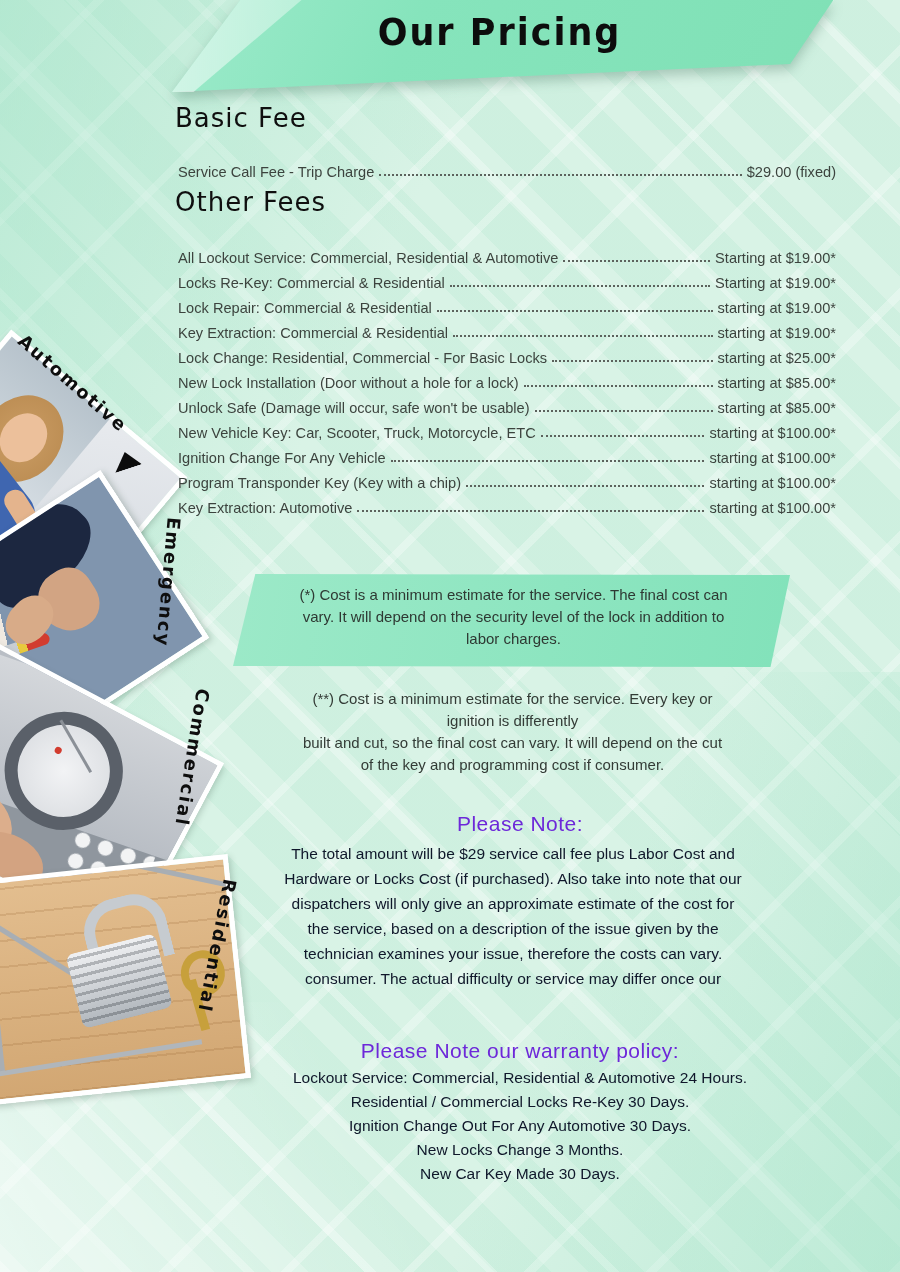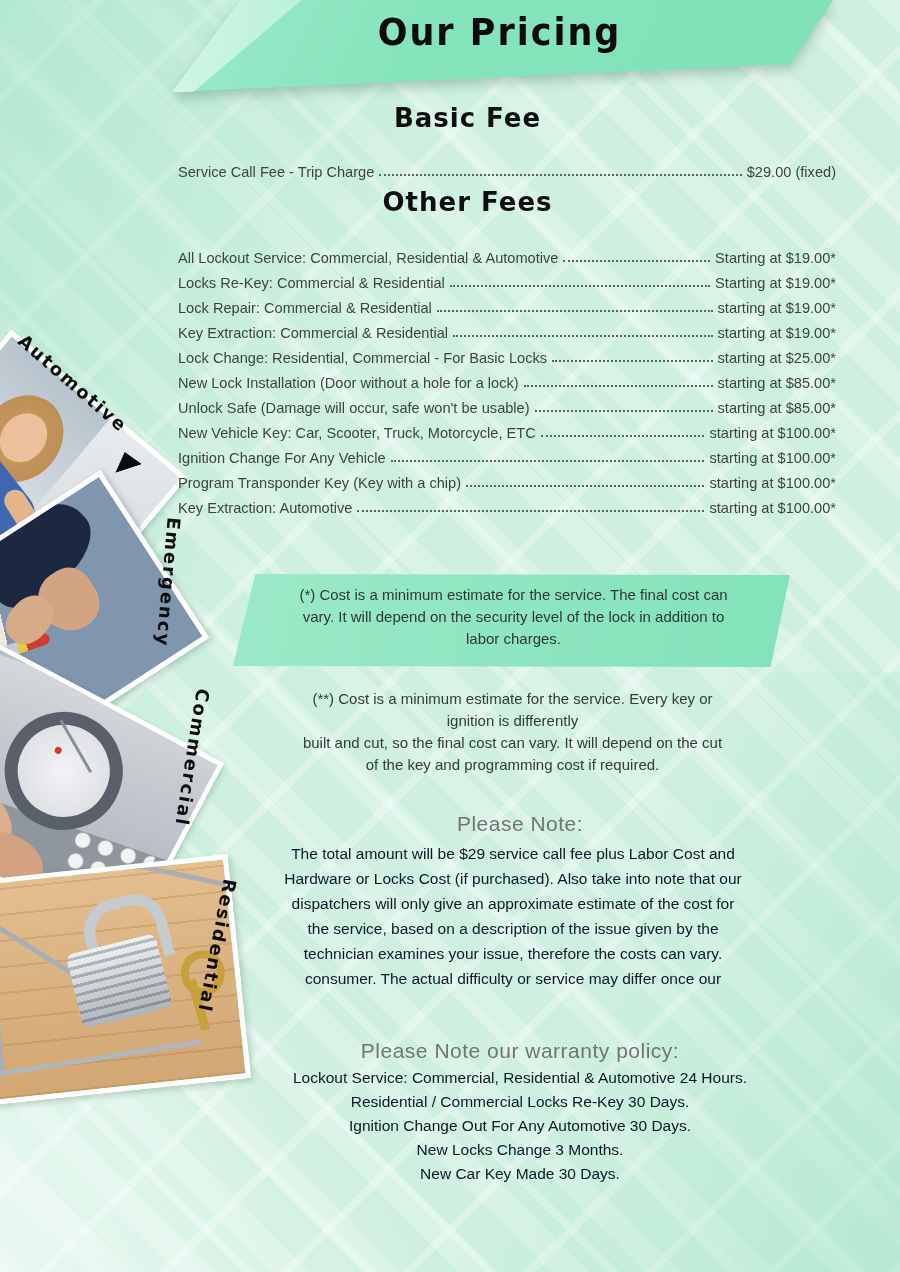--- a/index.html
+++ b/index.html
@@ -20,42 +20,42 @@
   
   .banner{position:absolute;top:0;left:0;width:900px;height:100px;filter:drop-shadow(0 6px 6px rgba(40,90,70,.28));}
   .banner-shape{position:absolute;inset:0;background:linear-gradient(115deg,#abeed4 0%,#86e4bc 45%,#7fe0b5 100%);
     clip-path:polygon(19.1% 92%,26.7% 0%,92.6% 0%,87.8% 64%);}
   .banner-fold{position:absolute;inset:0;background:linear-gradient(to right, rgba(255,255,255,.75), rgba(255,255,255,0) 70%);
     clip-path:polygon(19.1% 92%,26.7% 0%,33.5% 0%,21.5% 92%);}
   .banner-title{position:absolute;left:20%;right:9%;top:13px;text-align:center;
     font-family:"DejaVu Sans", sans-serif;font-weight:bold;font-size:35px;letter-spacing:2px;color:#0d0d0d;transform:scaleY(1.04);}
 
   
-  .section-heading{position:absolute;left:175px;width:585px;text-align:center;
-    font-family:"DejaVu Sans", sans-serif;font-weight:bold;font-size:26px;letter-spacing:1px;color:#0f0f0f;transform:scaleY(1.03);}
+  .section-heading{position:absolute;left:175px;width:585px;
+    font-family:"DejaVu Sans", sans-serif;font-weight:normal;font-size:26px;letter-spacing:1px;color:#0f0f0f;transform:scaleY(1.03);}
   #h-basic{top:103px;}
   #h-other{top:187px;}
 
   
   .fee-table{position:absolute;left:178px;width:658px;}
   #basic-table{top:155px;}
   #other-table{top:241px;}
   .fee-row{display:flex;align-items:flex-end;height:25px;font-size:14.6px;color:#3c433e;}
   .fee-label{white-space:nowrap;}
   .dots{flex:1 1 auto;border-bottom:2px dotted #5c625d;margin:0 5px 4px 5px;min-width:12px;}
   .fee-price{white-space:nowrap;}
 
   
   .star-box{position:absolute;left:233px;top:574px;width:557px;height:93px;
     background:linear-gradient(100deg,#9ce9c8,#82e2ba);
     clip-path:polygon(4% 0%,100% 1%,96.5% 100%,0% 99%);}
   .star-box-text{padding:10px 26px 0 30px;text-align:center;font-size:15px;line-height:22px;color:#2e3933;}
   .doublestar{position:absolute;left:240px;top:688px;width:545px;text-align:center;font-size:15px;line-height:22px;color:#333b36;}
 
-  .red-heading{position:absolute;text-align:center;color:#737373;font-size:21px;font-weight:normal;letter-spacing:.5px;}
+  .red-heading{position:absolute;text-align:center;color:#6d28d9;font-size:21px;font-weight:normal;letter-spacing:.5px;}
   #ph-note{left:240px;top:812px;width:560px;}
   #ph-warranty{left:225px;top:1039px;width:590px;}
   .center-par{position:absolute;text-align:center;color:#0f172a;}
   #note-par{left:228px;top:841px;width:570px;font-size:15.5px;line-height:25px;}
   #warranty-par{left:200px;top:1066px;width:640px;font-size:15.5px;line-height:24px;}
 
   
   .photo{position:absolute;border:5px solid #fff;box-shadow:2px 3px 6px rgba(50,80,65,.25);overflow:hidden;}
   #photo-automotive{left:-80px;top:380px;width:220px;height:190px;transform:rotate(40deg);background:linear-gradient(150deg,#eef0f3 0%,#dde1e6 60%,#cdd3d9 100%);}
   #photo-emergency{left:-75px;top:522px;width:240px;height:190px;transform:rotate(-33deg);background:linear-gradient(110deg,#efe9e1 0 34%,#8095ae 34% 100%);}
@@ -258,21 +258,21 @@
       <div>vary. It will depend on the security level of the lock in addition to</div>
       <div>labor charges.</div>
     </div>
 </div>
 
 <div class="doublestar">
 
 <div>(**) Cost is a minimum estimate for the service. Every key or</div>
     <div>ignition is differently</div>
     <div>built and cut, so the final cost can vary. It will depend on the cut</div>
-    <div>of the key and programming cost if required.</div>
+    <div>of the key and programming cost if consumer.</div>
   </div>
 
 <div class="red-heading" id="ph-note">Please Note:</div>
 <div class="center-par" id="note-par">
 
 <div>The total amount will be $29 service call fee plus Labor Cost and</div>
     <div>Hardware or Locks Cost (if purchased). Also take into note that our</div>
     <div>dispatchers will only give an approximate estimate of the cost for</div>
     <div>the service, based on a description of the issue given by the</div>
     <div>technician examines your issue, therefore the costs can vary.</div>

